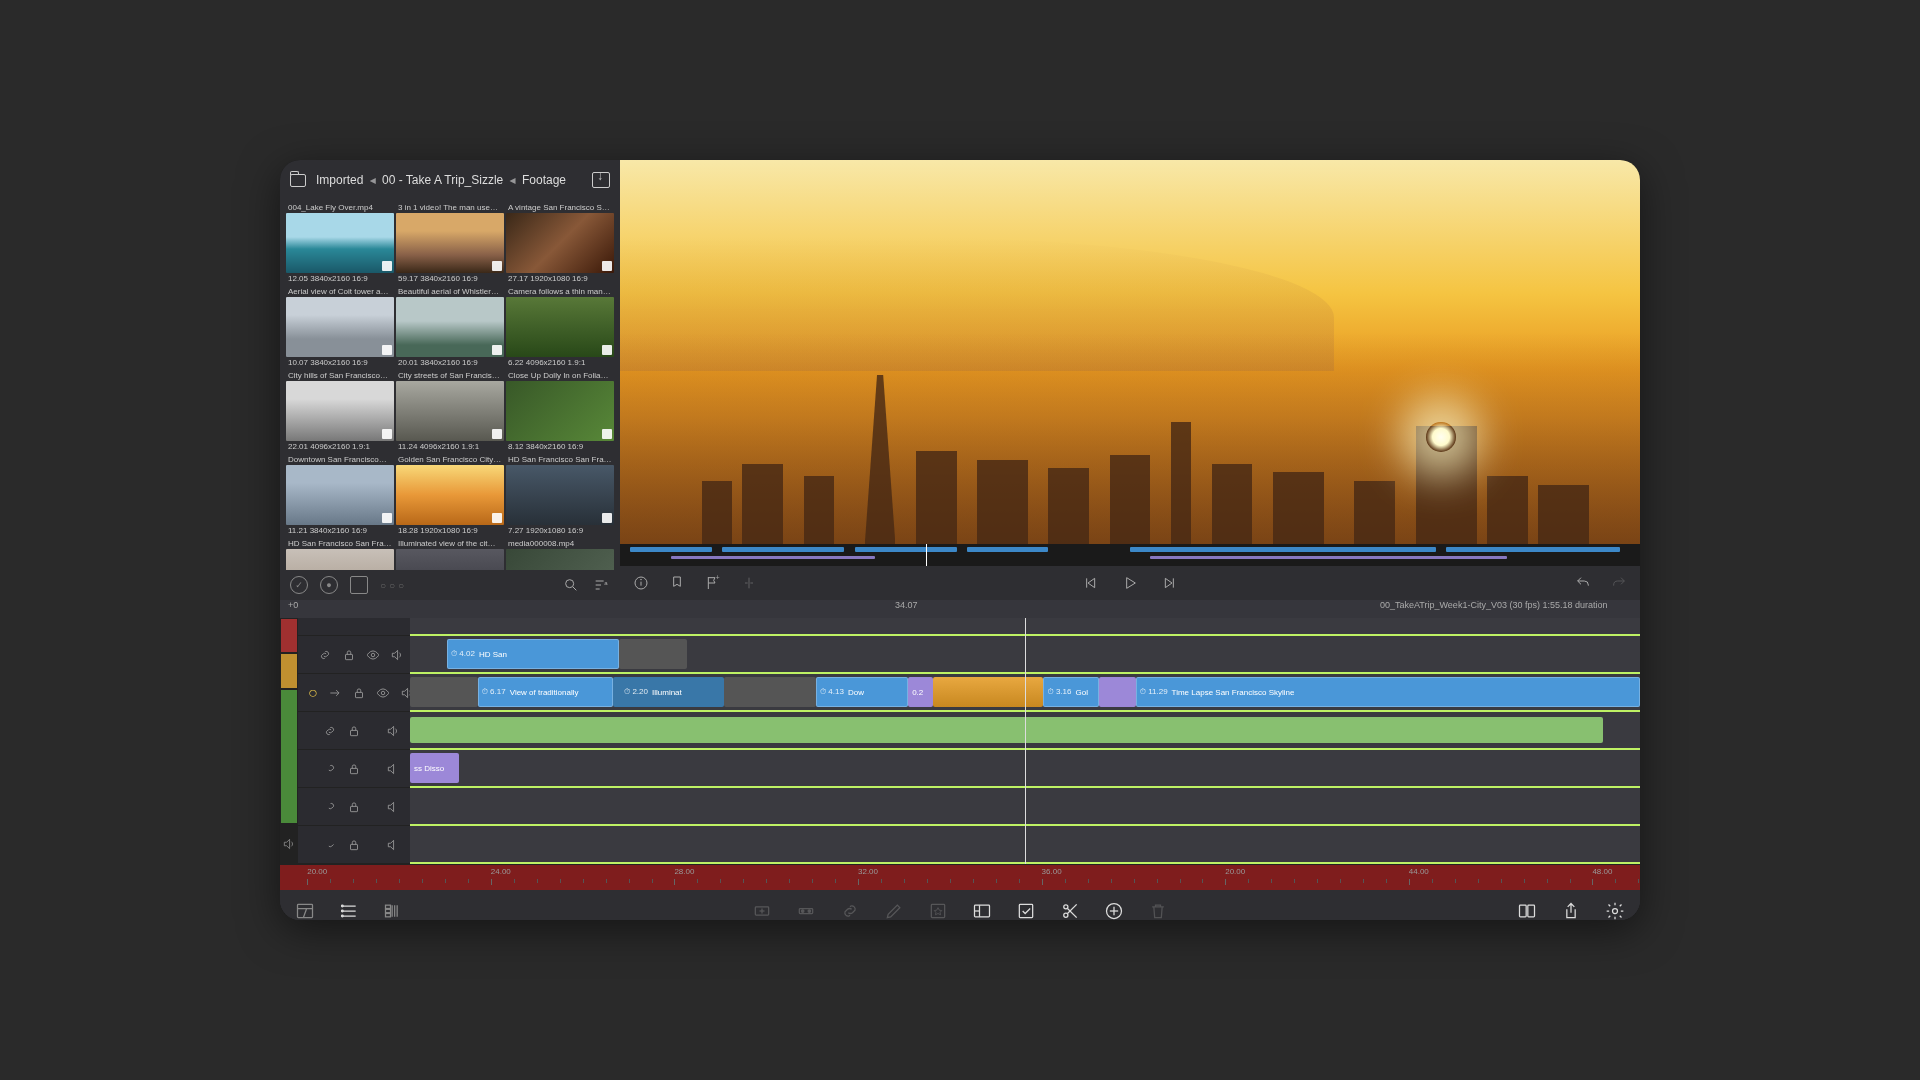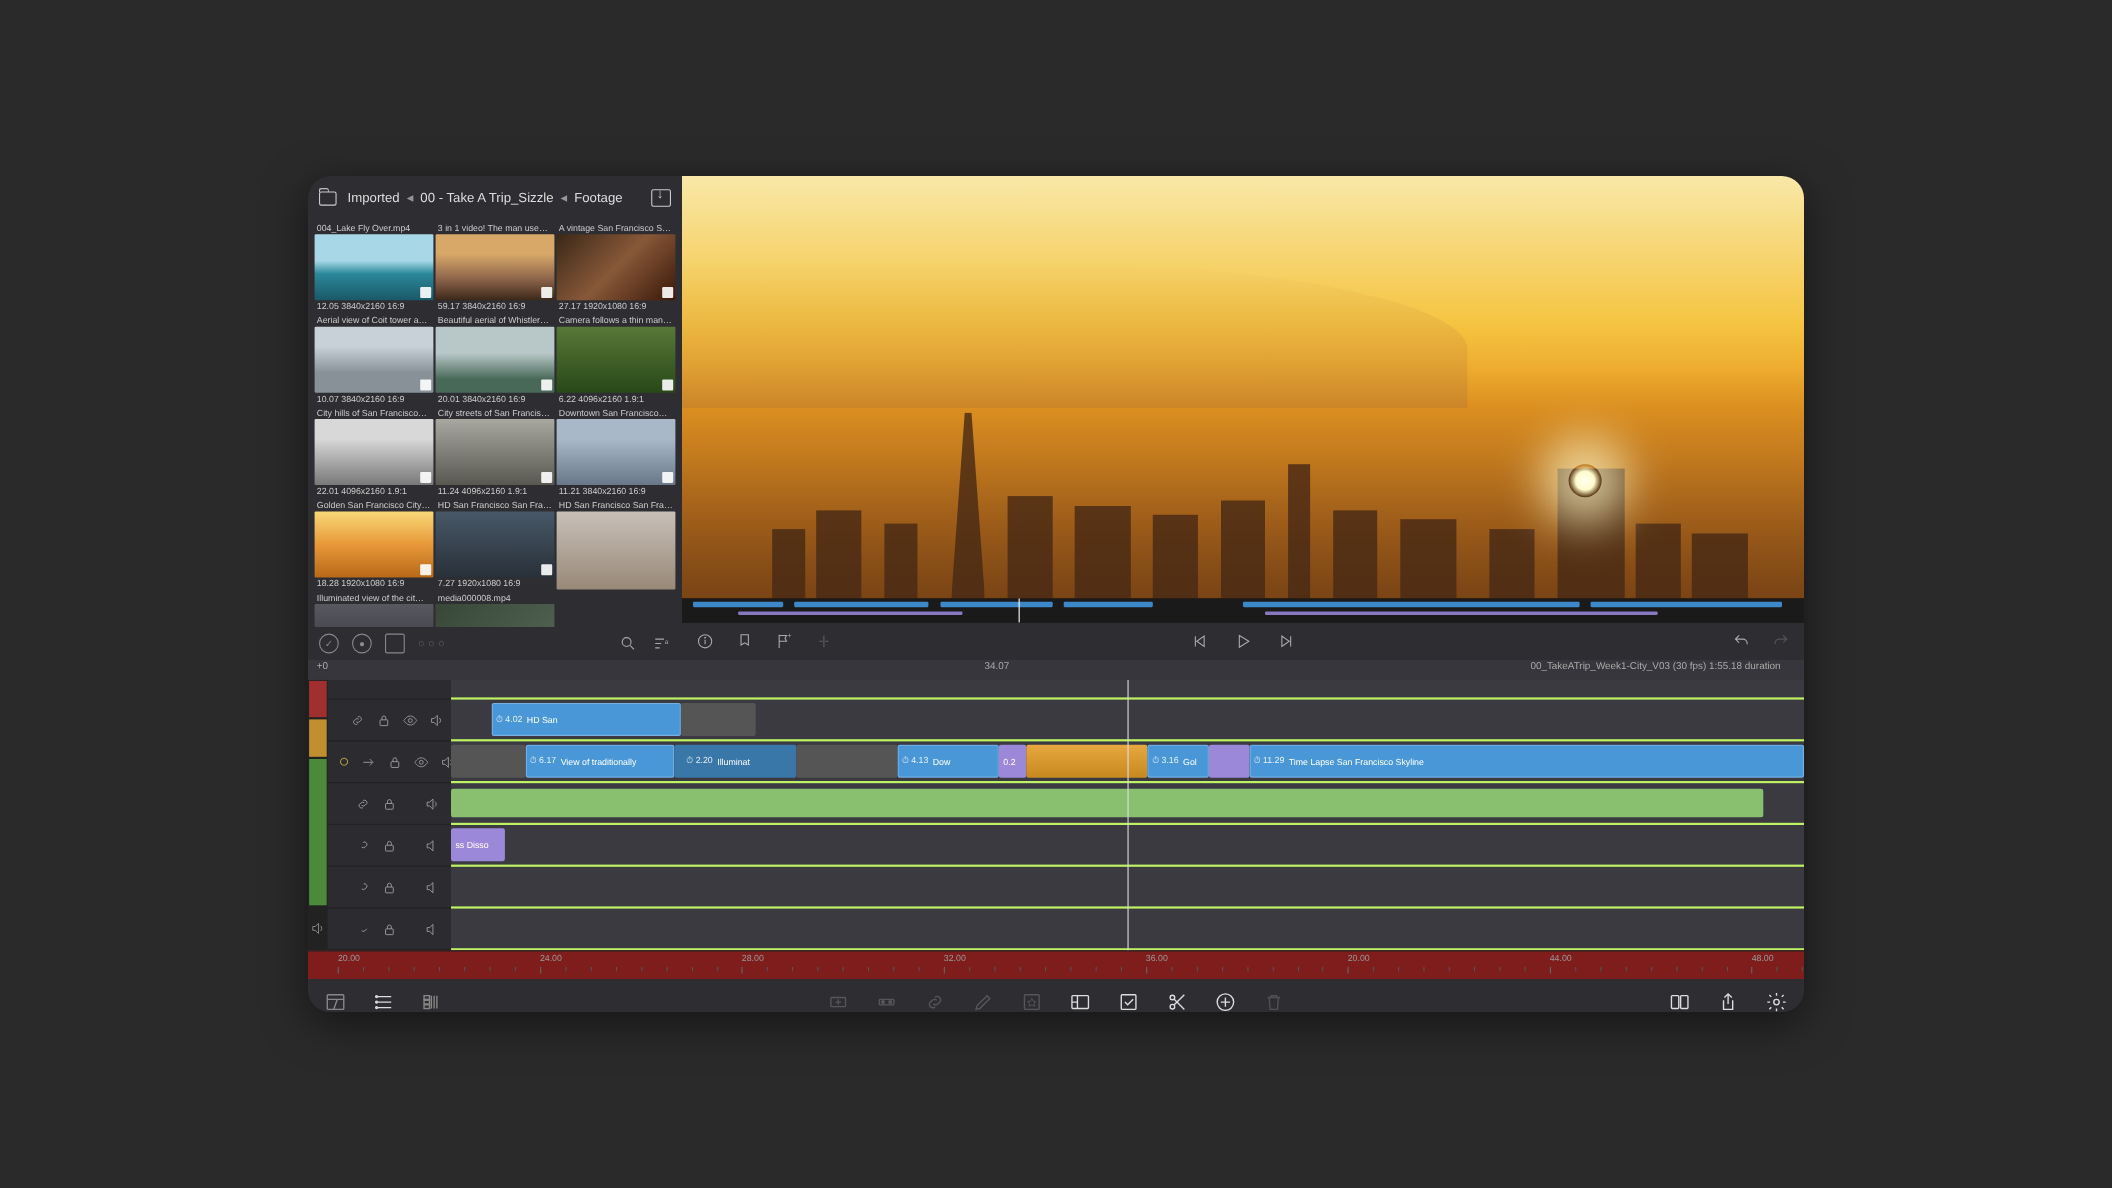--- a/index.html
+++ b/index.html
@@ -49,21 +49,21 @@
 .t-spacer { flex:1; }
 .t-center { display:flex; gap:22px; align-items:center; position:absolute; left:50%; transform:translateX(-50%); }
 .t-icon { width:18px; height:18px; display:flex; align-items:center; justify-content:center; font-size:14px; color:#aaa; }
 .t-icon svg { width:16px; height:16px; stroke:#aaa; fill:none; stroke-width:1.5; }
 
 
 .timeline-area { flex:1; background:#36363c; display:flex; flex-direction:column; position:relative; }
 .tl-header { height:18px; display:flex; font-size:9px; color:#aaa; }
 .tl-header .left { width:130px; padding-left:8px; }
 .tl-header .mid { flex:1; text-align:center; position:relative; }
-.tl-header .right { width:260px; text-align:center; padding-right:10px; }
+.tl-header .right { width:260px; text-align:left; padding-right:10px; }
 
 .tracks-wrap { flex:1; display:flex; overflow:hidden; }
 .audio-meter { width:18px; background:#222; display:flex; flex-direction:column; }
 .am-seg { flex:1; margin:1px; }
 .track-heads { width:112px; background:#2b2b30; }
 .track-head { height:38px; border-bottom:1px solid #222; display:flex; align-items:center; gap:10px; padding:0 10px; color:#888; }
 .th-icon { width:14px; height:14px; display:flex; align-items:center; justify-content:center; }
 .th-icon svg { width:14px; height:14px; stroke:#999; fill:none; stroke-width:1.5; }
 .th-sel { width:14px; display:flex; justify-content:center; }
 
@@ -176,20 +176,27 @@
               <div class="mark"></div>
             </div>
             <div class="clip-meta">22.01  4096x2160  1.9:1</div>
           </div>
           <div class="clip">
             <div class="clip-title">City streets of San Francis…</div>
             <div class="clip-thumb g-street">
               <div class="mark"></div>
             </div>
             <div class="clip-meta">11.24  4096x2160  1.9:1</div>
+          </div>
+          <div class="clip">
+            <div class="clip-title">Close Up Dolly In on Folia…</div>
+            <div class="clip-thumb g-foliage">
+              <div class="mark"></div>
+            </div>
+            <div class="clip-meta">8.12  3840x2160  16:9</div>
           </div>
           <div class="clip">
             <div class="clip-title">Downtown San Francisco…</div>
             <div class="clip-thumb g-downtown">
               <div class="mark"></div>
             </div>
             <div class="clip-meta">11.21  3840x2160  16:9</div>
           </div>
           <div class="clip">
             <div class="clip-title">Golden San Francisco City…</div>

